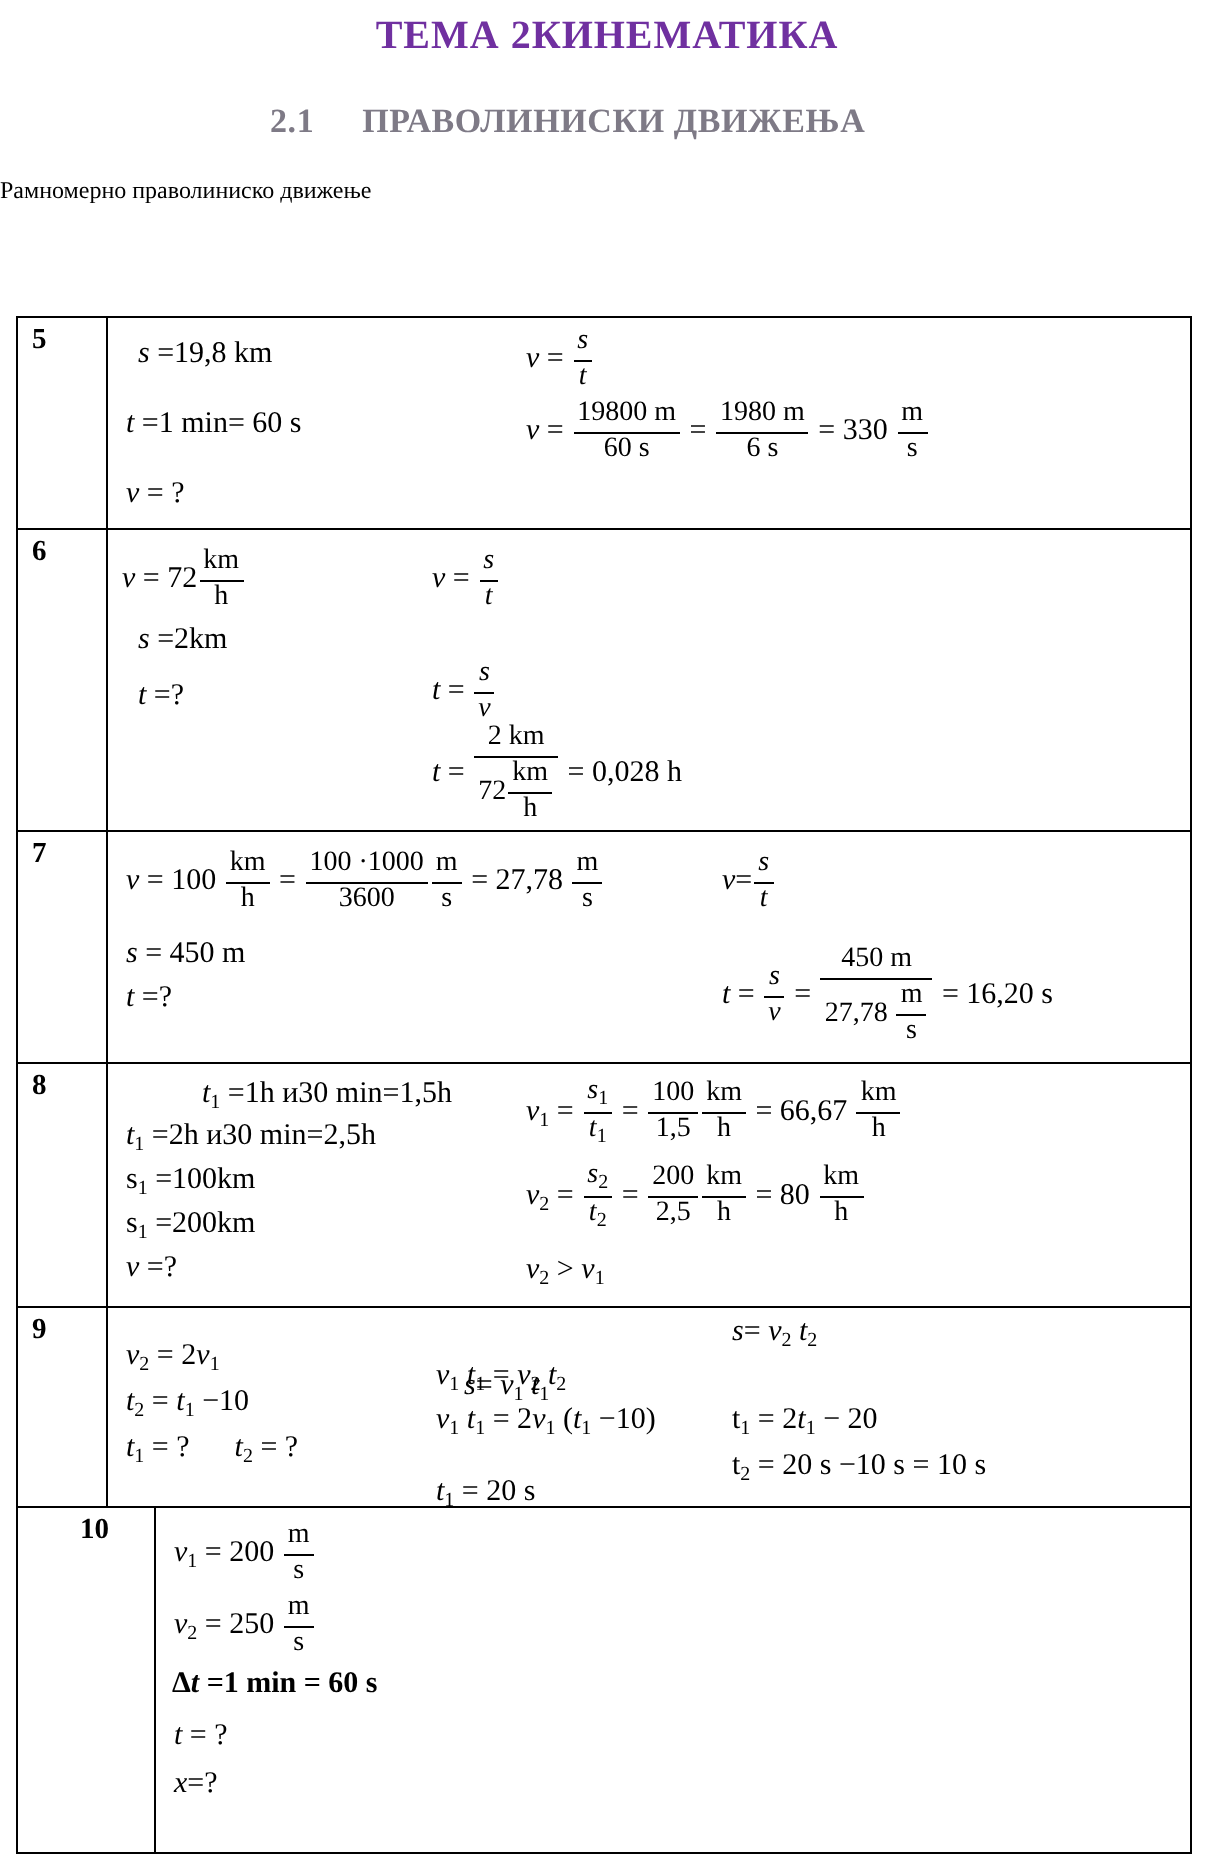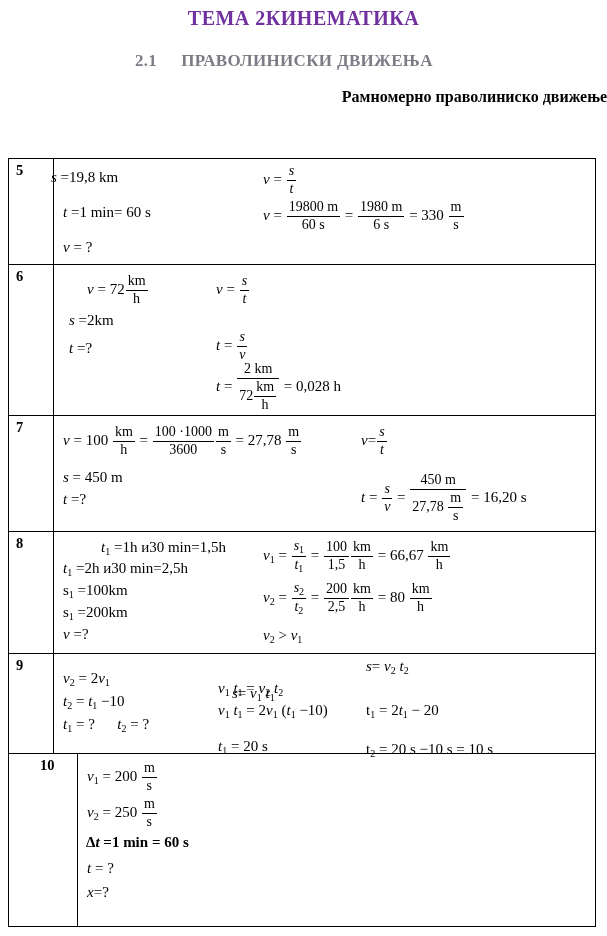--- a/index.html
+++ b/index.html
@@ -12,22 +12,22 @@
   .title{
     position:absolute;top:7px;left:0;width:100%;
     display:flex;justify-content:center;
     font-size:20px;font-weight:bold;letter-spacing:.5px;
   }
   .section{
     position:absolute;top:51px;left:135px;
     display:flex;gap:24px;font-size:17px;font-weight:bold;letter-spacing:.3px;
   }
   .subtitle{
-    position:absolute;top:88px;left:0;width:100%;text-align:right;
-    font-size:16px;font-weight:bold;
+    position:absolute;top:88px;left:0;width:100%;text-align:left;
+    font-size:12px;font-weight:normal;
   }
   
   .ptable{
     position:absolute;left:8px;top:158px;width:588px;
     border:1.5px solid #000;box-sizing:border-box;background:#fff;
   }
   .trow{position:relative;border-bottom:1px solid #000;box-sizing:border-box;}
   .trow:last-child{border-bottom:none;margin-left:24px;}
   .tnum{
     position:absolute;left:0;top:0;bottom:0;width:45px;
@@ -56,29 +56,29 @@
   </div>
   <div class="section" style="color: rgb(126, 122, 134);">
     <span>2.1</span>
     <span>ПРАВОЛИНИСКИ ДВИЖЕЊА</span>
   </div>
   <div class="subtitle">Рамномерно праволиниско движење</div>
 
   <div class="ptable" id="problem-rows">
       <div class="trow" style="height: 106px;">
         <div class="tnum">5</div>
-        <div class="tline" style="left: 42px; top: 10px;"><span class="it">s</span><span> =19,8 km</span></div>
+        <div class="tline" style="left: 60px; top: 10px;"><span class="it">s</span><span> =19,8 km</span></div>
         <div class="tline" style="left: 54px; top: 45px;"><span class="it">t</span><span> =1 min= 60 s</span></div>
         <div class="tline" style="left: 54px; top: 80px;"><span class="it">v</span><span> = ?</span></div>
         <div class="tline" style="left: 254px; top: 4px;"><span class="it">v</span><span> = </span><span class="frac"><span class="num"><span class="it">s</span></span><span class="den"><span class="it">t</span></span></span></div>
         <div class="tline" style="left: 254px; top: 40px;"><span class="it">v</span><span> = </span><span class="frac"><span class="num"><span>19800 m</span></span><span class="den"><span>60 s</span></span></span><span> = </span><span class="frac"><span class="num"><span>1980 m</span></span><span class="den"><span>6 s</span></span></span><span> = 330 </span><span class="frac"><span class="num"><span>m</span></span><span class="den"><span>s</span></span></span></div>
       </div>
       <div class="trow" style="height: 151px;">
         <div class="tnum">6</div>
-        <div class="tline" style="left: 78px; top: 8px;"><span class="it">v</span><span> = 72</span><span class="frac"><span class="num"><span>km</span></span><span class="den"><span>h</span></span></span></div>
+        <div class="tline" style="left: 52px; top: 8px;"><span class="it">v</span><span> = 72</span><span class="frac"><span class="num"><span>km</span></span><span class="den"><span>h</span></span></span></div>
         <div class="tline" style="left: 60px; top: 47px;"><span class="it">s</span><span> =2km</span></div>
         <div class="tline" style="left: 60px; top: 75px;"><span class="it">t</span><span> =?</span></div>
         <div class="tline" style="left: 207px; top: 8px;"><span class="it">v</span><span> = </span><span class="frac"><span class="num"><span class="it">s</span></span><span class="den"><span class="it">t</span></span></span></div>
         <div class="tline" style="left: 207px; top: 64px;"><span class="it">t</span><span> = </span><span class="frac"><span class="num"><span class="it">s</span></span><span class="den"><span class="it">v</span></span></span></div>
         <div class="tline" style="left: 207px; top: 96px;"><span class="it">t</span><span> = </span><span class="frac"><span class="num"><span>2 km</span></span><span class="den"><span>72</span><span class="frac"><span class="num"><span>km</span></span><span class="den"><span>h</span></span></span></span></span><span> = 0,028 h</span></div>
       </div>
       <div class="trow" style="height: 116px;">
         <div class="tnum">7</div>
         <div class="tline" style="left: 54px; top: 8px;"><span class="it">v</span><span> = 100 </span><span class="frac"><span class="num"><span>km</span></span><span class="den"><span>h</span></span></span><span> = </span><span class="frac"><span class="num"><span>100 ·1000</span></span><span class="den"><span>3600</span></span></span><span class="frac"><span class="num"><span>m</span></span><span class="den"><span>s</span></span></span><span> = 27,78 </span><span class="frac"><span class="num"><span>m</span></span><span class="den"><span>s</span></span></span></div>
         <div class="tline" style="left: 54px; top: 43px; margin-top: 10px;"><span class="it">s</span><span> = 450 m</span></div>
@@ -101,21 +101,21 @@
         <div class="tnum">9</div>
         <div class="tline" style="left: 54px; top: 16px;"><span class="it">v</span><span class="sub">2</span><span> = 2</span><span class="it">v</span><span class="sub">1</span></div>
         <div class="tline" style="left: 54px; top: 39px;"><span class="it">t</span><span class="sub">2</span><span> = </span><span class="it">t</span><span class="sub">1</span><span> −10</span></div>
         <div class="tline" style="left: 54px; top: 62px;"><span class="it">t</span><span class="sub">1</span><span> = ?      </span><span class="it">t</span><span class="sub">2</span><span> = ?</span></div>
         <div class="tline" style="left: 223px; top: 4px; margin-top: 27px;"><span class="it">s</span><span>= </span><span class="it">v</span><span class="sub">1</span><span> </span><span class="it">t</span><span class="sub">1</span></div>
         <div class="tline" style="left: 209px; top: 26px;"><span class="it">v</span><span class="sub">1</span><span> </span><span class="it">t</span><span class="sub">1</span><span> = </span><span class="it">v</span><span class="sub">2</span><span> </span><span class="it">t</span><span class="sub">2</span></div>
         <div class="tline" style="left: 209px; top: 48px;"><span class="it">v</span><span class="sub">1</span><span> </span><span class="it">t</span><span class="sub">1</span><span> = 2</span><span class="it">v</span><span class="sub">1</span><span> (</span><span class="it">t</span><span class="sub">1</span><span> −10)</span></div>
         <div class="tline" style="left: 209px; top: 84px;"><span class="it">t</span><span class="sub">1</span><span> = 20 s</span></div>
         <div class="tline" style="left: 357px; top: 4px;"><span class="it">s</span><span>= </span><span class="it">v</span><span class="sub">2</span><span> </span><span class="it">t</span><span class="sub">2</span></div>
         <div class="tline" style="left: 357px; top: 48px;"><span>t</span><span class="sub">1</span><span> = 2</span><span class="it">t</span><span class="sub">1</span><span> − 20</span></div>
-        <div class="tline" style="left: 357px; top: 71px; margin-top: 16px;"><span>t</span><span class="sub">2</span><span> = 20 s −10 s = 10 s</span></div>
+        <div class="tline" style="left: 357px; top: 71px;"><span>t</span><span class="sub">2</span><span> = 20 s −10 s = 10 s</span></div>
       </div>
       <div class="trow" style="height: 172px;">
         <div class="tnum">10</div>
         <div class="tline" style="left: 54px; top: 6px;"><span class="it">v</span><span class="sub">1</span><span> = 200 </span><span class="frac"><span class="num"><span>m</span></span><span class="den"><span>s</span></span></span></div>
         <div class="tline" style="left: 54px; top: 42px;"><span class="it">v</span><span class="sub">2</span><span> = 250 </span><span class="frac"><span class="num"><span>m</span></span><span class="den"><span>s</span></span></span></div>
         <div class="tline" style="left: 53px; top: 80px; font-weight: bold;"><span>Δ</span><span class="it">t</span><span> =1 min = 60 s</span></div>
         <div class="tline" style="left: 54px; top: 106px;"><span class="it">t</span><span> = ?</span></div>
         <div class="tline" style="left: 54px; top: 130px;"><span class="it">x</span><span>=?</span></div>
       </div>
     </div>

